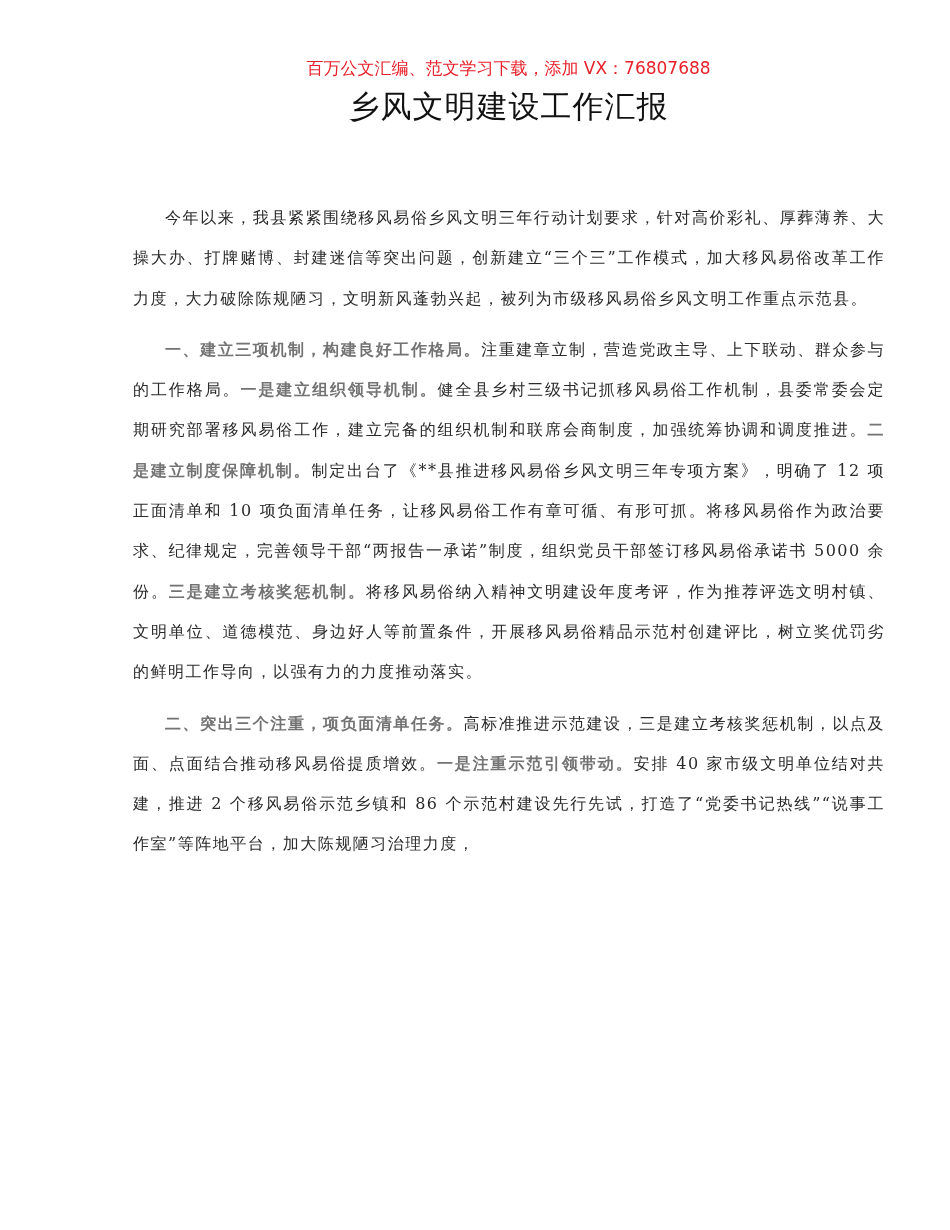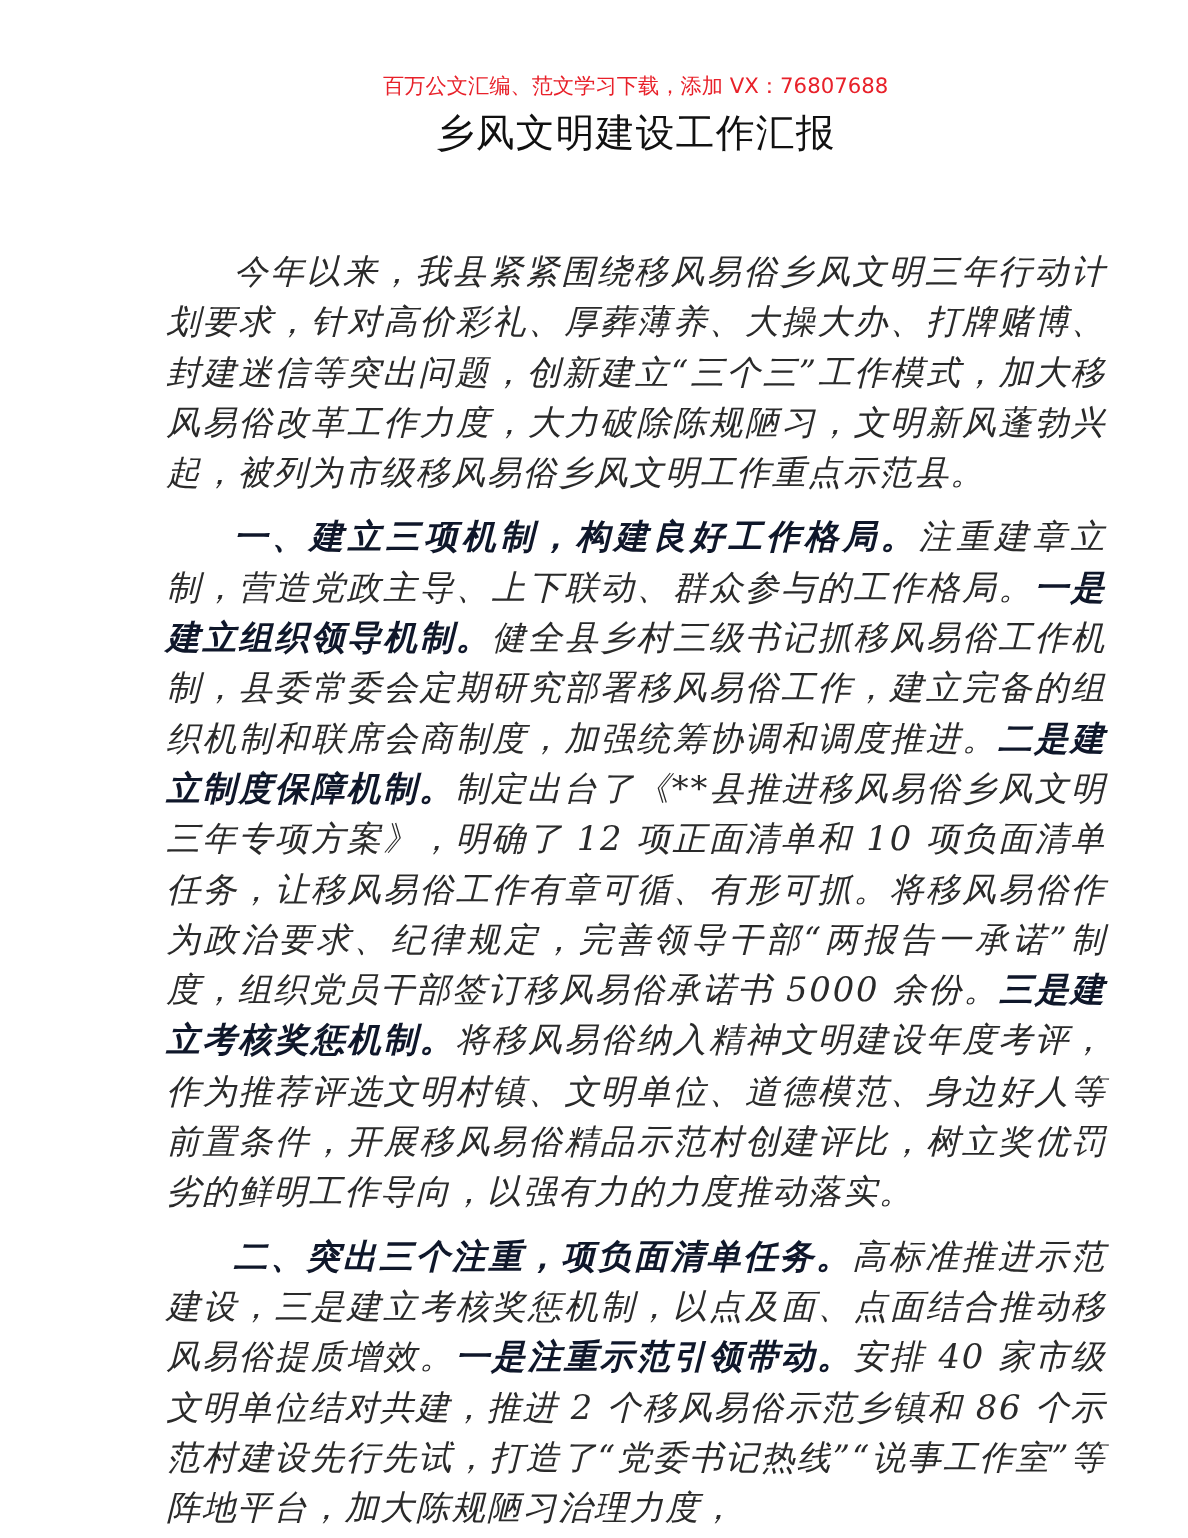--- a/index.html
+++ b/index.html
@@ -5,23 +5,23 @@
   html, body { margin: 0; padding: 0; background: #ffffff; }
   body { width: 950px; height: 1230px; position: relative; overflow: hidden;
          font-family: "DejaVu Serif", "Liberation Serif", serif; color: #222; }
   .watermark { position: absolute; top: 57px; left: 0; width: 1017px; text-align: center;
                font-family: "DejaVu Sans", "Liberation Sans", sans-serif; font-size: 17px;
                color: #e8212a; letter-spacing: 0px; }
   .title { position: absolute; top: 86px; left: 0; width: 1017px; text-align: center;
            font-family: "DejaVu Sans", "Liberation Sans", sans-serif; font-size: 31px;
            color: #111; letter-spacing: 1px; }
   .body { position: absolute; left: 133px; top: 198px; width: 752px; }
-  .para { margin: 0 0 11px 0; font-size: 27px; line-height: 40.3px; text-indent: 2em;
-          text-align: justify; text-justify: inter-character; letter-spacing: 1.5px; color: #2a2a2a; font-style: italic; }
-  .para b { font-weight: bold; color: #0f172a; }
+  .para { margin: 0 0 11px 0; font-size: 16px; line-height: 40.3px; text-indent: 2em;
+          text-align: justify; text-justify: inter-character; letter-spacing: 1.5px; color: #2a2a2a; }
+  .para b { font-weight: bold; color: #737373; }
 </style>
 </head>
 <body>
 
 <div class="watermark">百万公文汇编、范文学习下载，添加 VX：76807688</div>
 <div class="title">乡风文明建设工作汇报</div>
 
 <div class="body">
   <p class="para">
     <span>今年以来，我县紧紧围绕移风易俗乡风文明三年行动计划要求，针对高价彩礼、厚葬薄养、大操大办、打牌赌博、封建迷信等突出问题，创新建立“三个三”工作模式，加大移风易俗改革工作力度，大力破除陈规陋习，文明新风蓬勃兴起，被列为市级移风易俗乡风文明工作重点示范县。</span>

